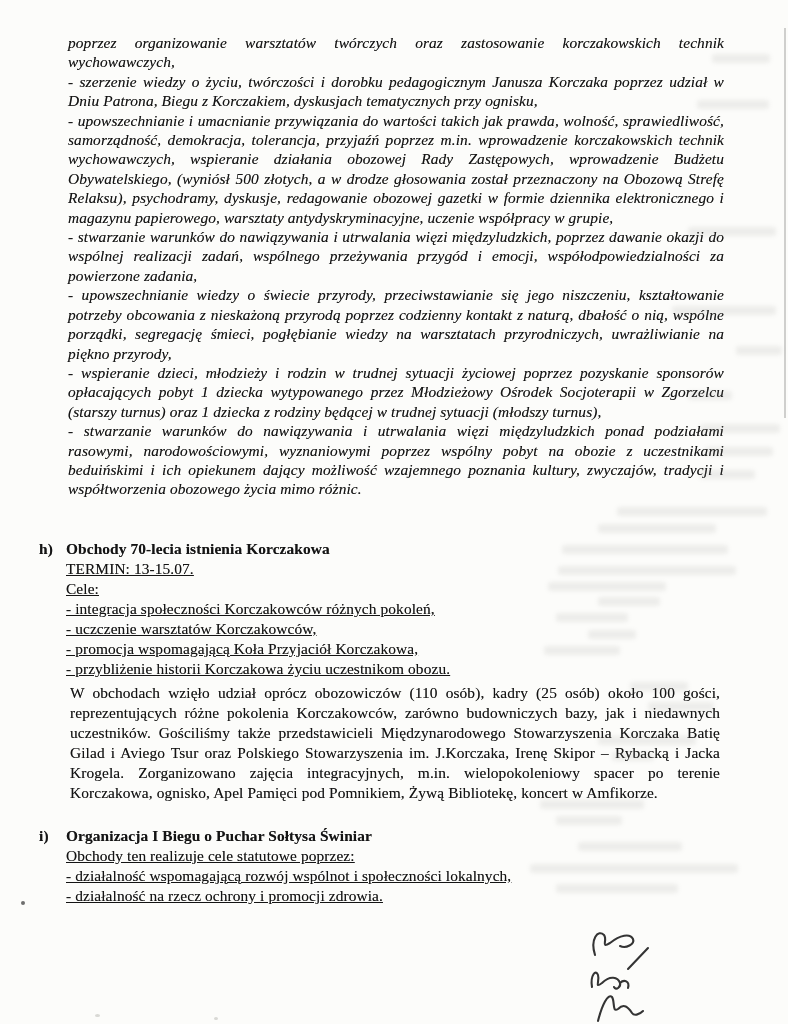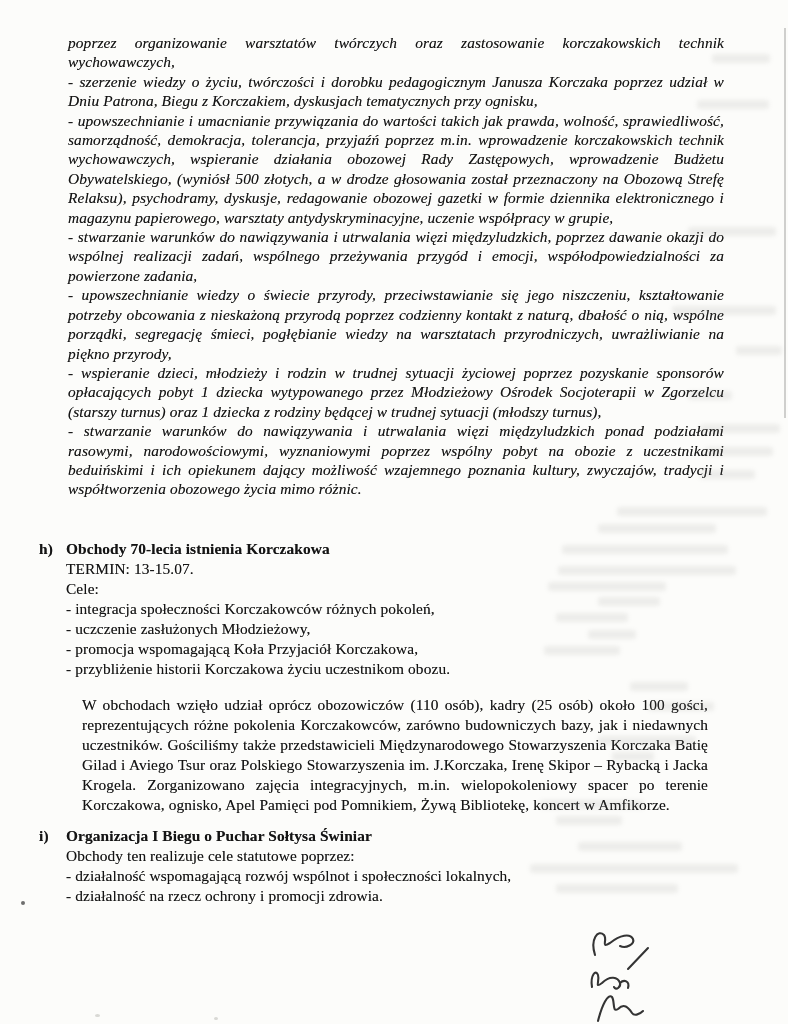--- a/index.html
+++ b/index.html
@@ -22,22 +22,22 @@
   .intro p{margin:0;font-style:italic;}
   
   .section{
     position:absolute;left:66px;width:658px;
     font-size:15.4px;line-height:20px;letter-spacing:.1px;
   }
   #section-h{top:539px;}
   #section-i{top:826px;}
   .sec-head{position:relative;font-weight:bold;}
   .sec-label{position:absolute;left:-27px;top:0;font-weight:bold;}
-  .line{white-space:nowrap;}
-  .desc{margin:16px;text-align:justify;}
+  .line{white-space:nowrap;text-decoration:underline;}
+  .desc{margin:4px;text-align:justify;}
   
   .sm{
     position:absolute;display:block;height:9px;
     background:#8a8a86;opacity:.13;filter:blur(2px);border-radius:2px;
   }
   
   .edge-line{
     position:absolute;right:2px;top:28px;width:2px;height:390px;
     background:#9a9a96;opacity:.45;
   }
@@ -64,21 +64,21 @@
   </div>
 
   <div class="section" id="section-h">
     <div class="sec-head">
       <span class="sec-label">h)</span>
       <span class="sec-title">Obchody 70-lecia istnienia Korczakowa</span>
     </div>
     <div class="line">TERMIN: 13-15.07.</div>
     <div class="line">Cele:</div>
     <div class="line">- integracja społeczności Korczakowców różnych pokoleń,</div>
-    <div class="line">- uczczenie zasłużonych Młodzieżowy,</div>
+    <div class="line">- uczczenie warsztatów Korczakowców,</div>
     <div class="line">- promocja wspomagającą Koła Przyjaciół Korczakowa,</div>
     <div class="line">- przybliżenie historii Korczakowa życiu uczestnikom obozu.</div>
     <p class="desc">W obchodach wzięło udział oprócz obozowiczów (110 osób), kadry (25 osób) około 100 gości, reprezentujących różne pokolenia Korczakowców, zarówno budowniczych bazy, jak i niedawnych uczestników. Gościliśmy także przedstawicieli Międzynarodowego Stowarzyszenia Korczaka Batię Gilad i Aviego Tsur oraz Polskiego Stowarzyszenia im. J.Korczaka, Irenę Skipor – Rybacką i Jacka Krogela. Zorganizowano zajęcia integracyjnych, m.in. wielopokoleniowy spacer po terenie Korczakowa, ognisko, Apel Pamięci pod Pomnikiem, Żywą Bibliotekę, koncert w Amfikorze.</p>
   </div>
 
   <div class="section" id="section-i">
     <div class="sec-head">
       <span class="sec-label">i)</span>
       <span class="sec-title">Organizacja I Biegu o Puchar Sołtysa Świniar</span>
     </div>

